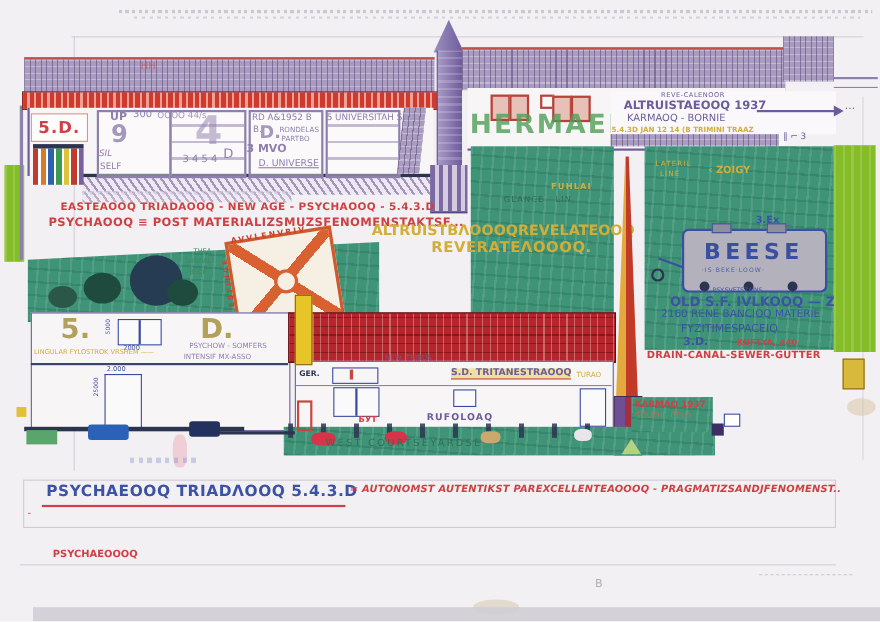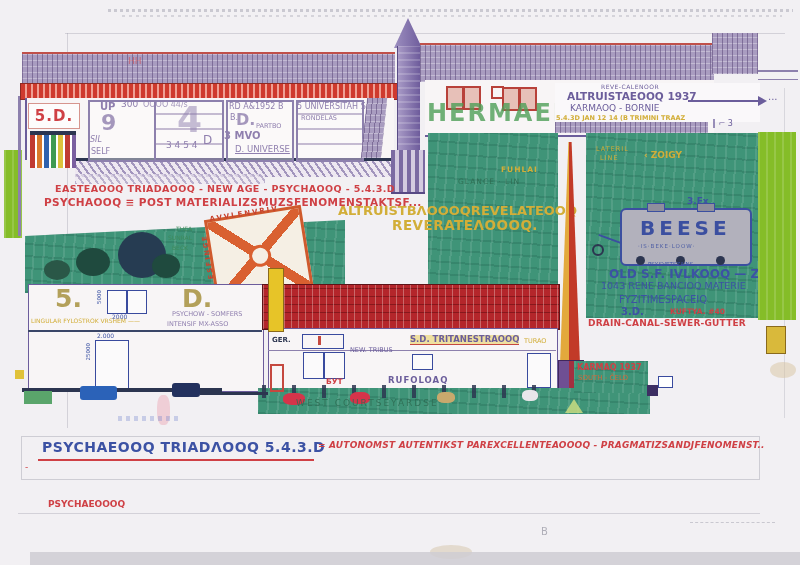--- a/index.html
+++ b/index.html
@@ -57,21 +57,21 @@
   <div class="tw cPur" style="left:143px;top:101px;font-size:8px;opacity:.8;">OOOO 44/s</div>
   <div class="tw cPur b" style="left:101px;top:112px;font-size:22px;opacity:.8;">9</div>
   <div class="tw cPur" style="left:90px;top:136px;font-size:8px;font-style:italic;">SIL</div>
   <div class="tw cPur" style="left:91px;top:148px;font-size:8px;">SELF</div>
   <div class="tw cPur b" style="left:177px;top:102px;font-size:36px;opacity:.5;">4</div>
   <div class="tw cPur" style="left:166px;top:141px;font-size:9px;">3 4 5 4</div>
   <div class="tw cPur" style="left:203px;top:134px;font-size:12px;">D</div>
   <div class="tw cPur" style="left:229px;top:103px;font-size:8px;">RD A&amp;1952 B</div>
   <div class="tw cPur" style="left:230px;top:114px;font-size:8px;">B.</div>
   <div class="tw cPur b" style="left:236px;top:112px;font-size:16px;opacity:.8;">D.</div>
-  <div class="tw cPur" style="left:254px;top:115px;font-size:6.5px;margin-left:47px;">RONDELAS</div>
+  <div class="tw cPur" style="left:254px;top:115px;font-size:6.5px;">RONDELAS</div>
   <div class="tw cPur" style="left:256px;top:123px;font-size:6.5px;">PARTBO</div>
   <div class="tw cPur b" style="left:224px;top:131px;font-size:10px;">3 MVO</div>
   <div class="tw cPur" style="left:235px;top:145px;font-size:8.5px;text-decoration:underline;">D. UNIVERSE</div>
   <div class="tw cPur" style="left:297px;top:103px;font-size:8px;">5 UNIVERSITAH S</div>
 
   <div class="abs" style="left:394px;top:18px;width:28px;height:30px;background:linear-gradient(90deg,#9d8fc0,#6d5b9b);clip-path:polygon(50% 0,100% 100%,0 100%);"></div>
   <div class="abs" style="left:397px;top:46px;width:22px;height:106px;background:linear-gradient(90deg,#a89ac6,#6d5b9b);background-image:repeating-linear-gradient(0deg,rgba(255,255,255,.18) 0 2px,transparent 2px 7px),linear-gradient(90deg,#a89ac6,#6d5b9b);border-left:1px solid #584a85;"></div>
   <div class="abs" style="left:391px;top:150px;width:34px;height:42px;background:repeating-linear-gradient(90deg,#7b6aa2 0 4px,#d4cbe0 4px 8px);border-bottom:2px solid #584a85;"></div>
 
   <div class="abs hatchP" style="left:420px;top:43px;width:294px;height:37px;border-top:2px solid #c0504a;"></div>
@@ -134,37 +134,37 @@
   <div class="abs" style="left:697px;top:203px;width:16px;height:7px;background:#8f8e9c;border:1.5px solid #3b4fa0;"></div>
   <div class="tw b" style="left:640px;top:218px;font-size:20px;color:#3b4fa0;letter-spacing:4px;">BEESE</div>
   <div class="tw" style="left:638px;top:244px;font-size:5.5px;color:#3b4fa0;opacity:.85;letter-spacing:1px;">·IS·BEKE·LOOW·</div>
   <div class="abs" style="left:636px;top:256px;width:9px;height:9px;background:#2c3550;border-radius:50%;"></div>
   <div class="abs" style="left:676px;top:256px;width:9px;height:9px;background:#2c3550;border-radius:50%;"></div>
   <div class="abs" style="left:716px;top:256px;width:9px;height:9px;background:#2c3550;border-radius:50%;"></div>
   <div class="abs" style="left:598px;top:238px;width:24px;height:2px;background:#3b4fa0;transform:rotate(20deg);"></div>
   <div class="abs" style="left:592px;top:244px;width:8px;height:8px;border:2px solid #2c3550;border-radius:50%;"></div>
   <div class="tw cBlue" style="left:648px;top:262px;font-size:5.5px;">PSY.SVETSZAINS.</div>
   <div class="tw cBlue b" style="left:609px;top:268px;font-size:12px;">OLD S.F. IVLKOOQ — Z.</div>
-  <div class="tw cBlue" style="left:601px;top:281px;font-size:9.5px;">1043 RENE BANCIOQ MATERIE</div>
+  <div class="tw cBlue" style="left:601px;top:281px;font-size:9.5px;">2160 RENE BANCIOQ MATERIE</div>
   <div class="tw cBlue" style="left:619px;top:295px;font-size:10px;">FYZITIMESPACEIQ</div>
   <div class="tw cBlue b" style="left:621px;top:307px;font-size:10px;">3.D.</div>
   <div class="tw cRed b" style="left:670px;top:308px;font-size:7.5px;">KUFTYA. #40</div>
   <div class="tw cRed b" style="left:588px;top:319px;font-size:9px;letter-spacing:.2px;">DRAIN-CANAL-SEWER-GUTTER</div>
 
   <div class="abs lime" style="left:758px;top:132px;width:38px;height:188px;"></div>
   <div class="abs" style="left:766px;top:326px;width:18px;height:26px;background:#d9b93b;border:1px solid #8a6a1c;"></div>
 
   <div class="abs roofred" style="left:262px;top:284px;width:296px;height:44px;z-index:6;"></div>
   <div class="abs" style="left:268px;top:268px;width:14px;height:62px;background:#e7c428;border:1px solid #8a6a1c;z-index:7;"></div>
   <div class="abs" style="left:268px;top:328px;width:288px;height:60px;background:#f8f5f6;border:1.5px solid #6c5c9c;z-index:6;"></div>
   <div class="abs" style="left:268px;top:350px;width:288px;height:1px;background:#8d80ad;z-index:7;"></div>
   <div class="tw cNavy b" style="left:272px;top:337px;font-size:7px;z-index:8;">GER.</div>
   <div class="abs" style="left:302px;top:334px;width:40px;height:13px;border:1.5px solid #394a9e;z-index:8;"></div>
   <div class="abs" style="left:318px;top:336px;width:3px;height:9px;background:#c5483f;z-index:9;"></div>
-  <div class="tw cPurD" style="left:350px;top:347px;font-size:6.5px;z-index:8;">NEW. TRIBUS</div>
+  <div class="tw cPurD" style="left:350px;top:322px;font-size:6.5px;z-index:8;">NEW. TRIBUS</div>
   <div class="tw cPurD b" style="left:410px;top:335px;font-size:8.5px;background:rgba(232,205,90,.55);border-bottom:1px solid #c5483f;z-index:8;">S.D. TRITANESTRAOOQ</div>
   <div class="tw cYel" style="left:524px;top:338px;font-size:6.5px;z-index:8;">TURAO</div>
   <div class="abs frameB" style="left:303px;top:352px;width:40px;height:25px;z-index:8;">
     <div class="abs" style="left:19px;top:0;width:2px;height:25px;background:#394a9e;"></div>
   </div>
   <div class="abs frameB" style="left:412px;top:354px;width:19px;height:14px;z-index:8;"></div>
   <div class="abs frameB" style="left:527px;top:353px;width:22px;height:33px;z-index:8;"></div>
   <div class="abs" style="left:270px;top:364px;width:10px;height:24px;border:2px solid #c5483f;z-index:8;"></div>
   <div class="tw cRed b" style="left:326px;top:378px;font-size:7.5px;z-index:8;">БУТ</div>
   <div class="tw cPurD b" style="left:388px;top:376px;font-size:8.5px;letter-spacing:1px;z-index:8;">RUFOLOAQ</div>

